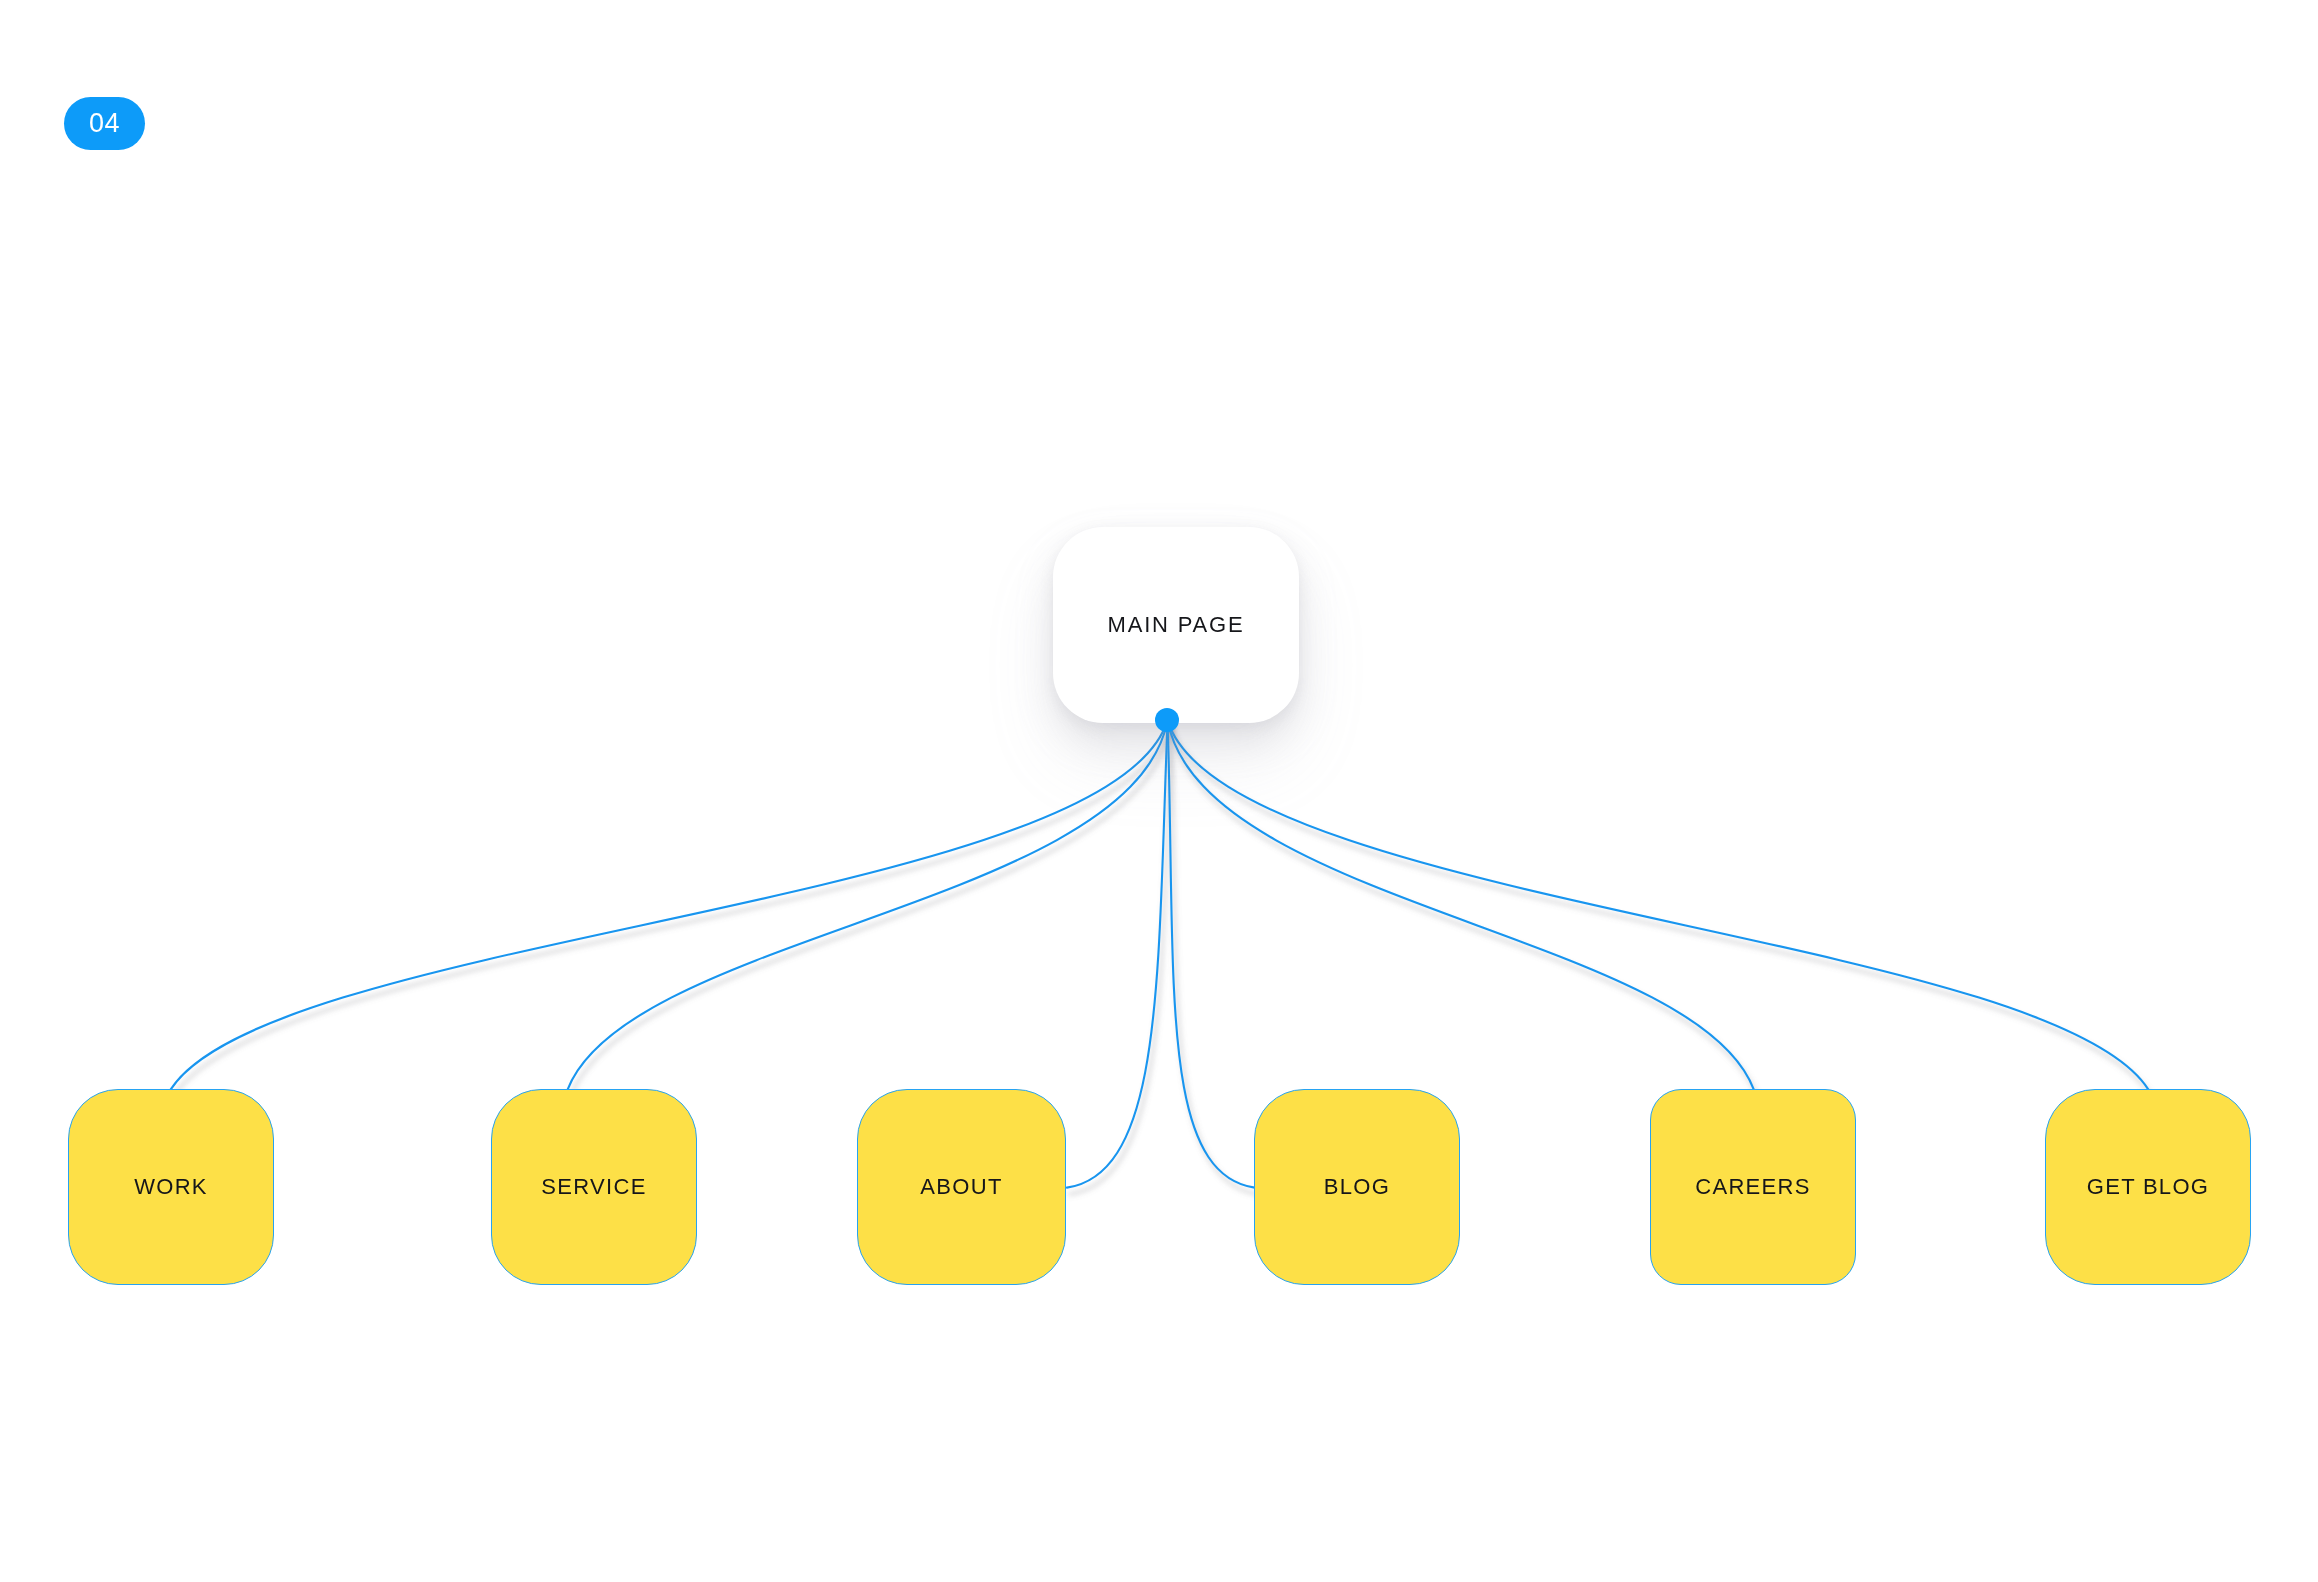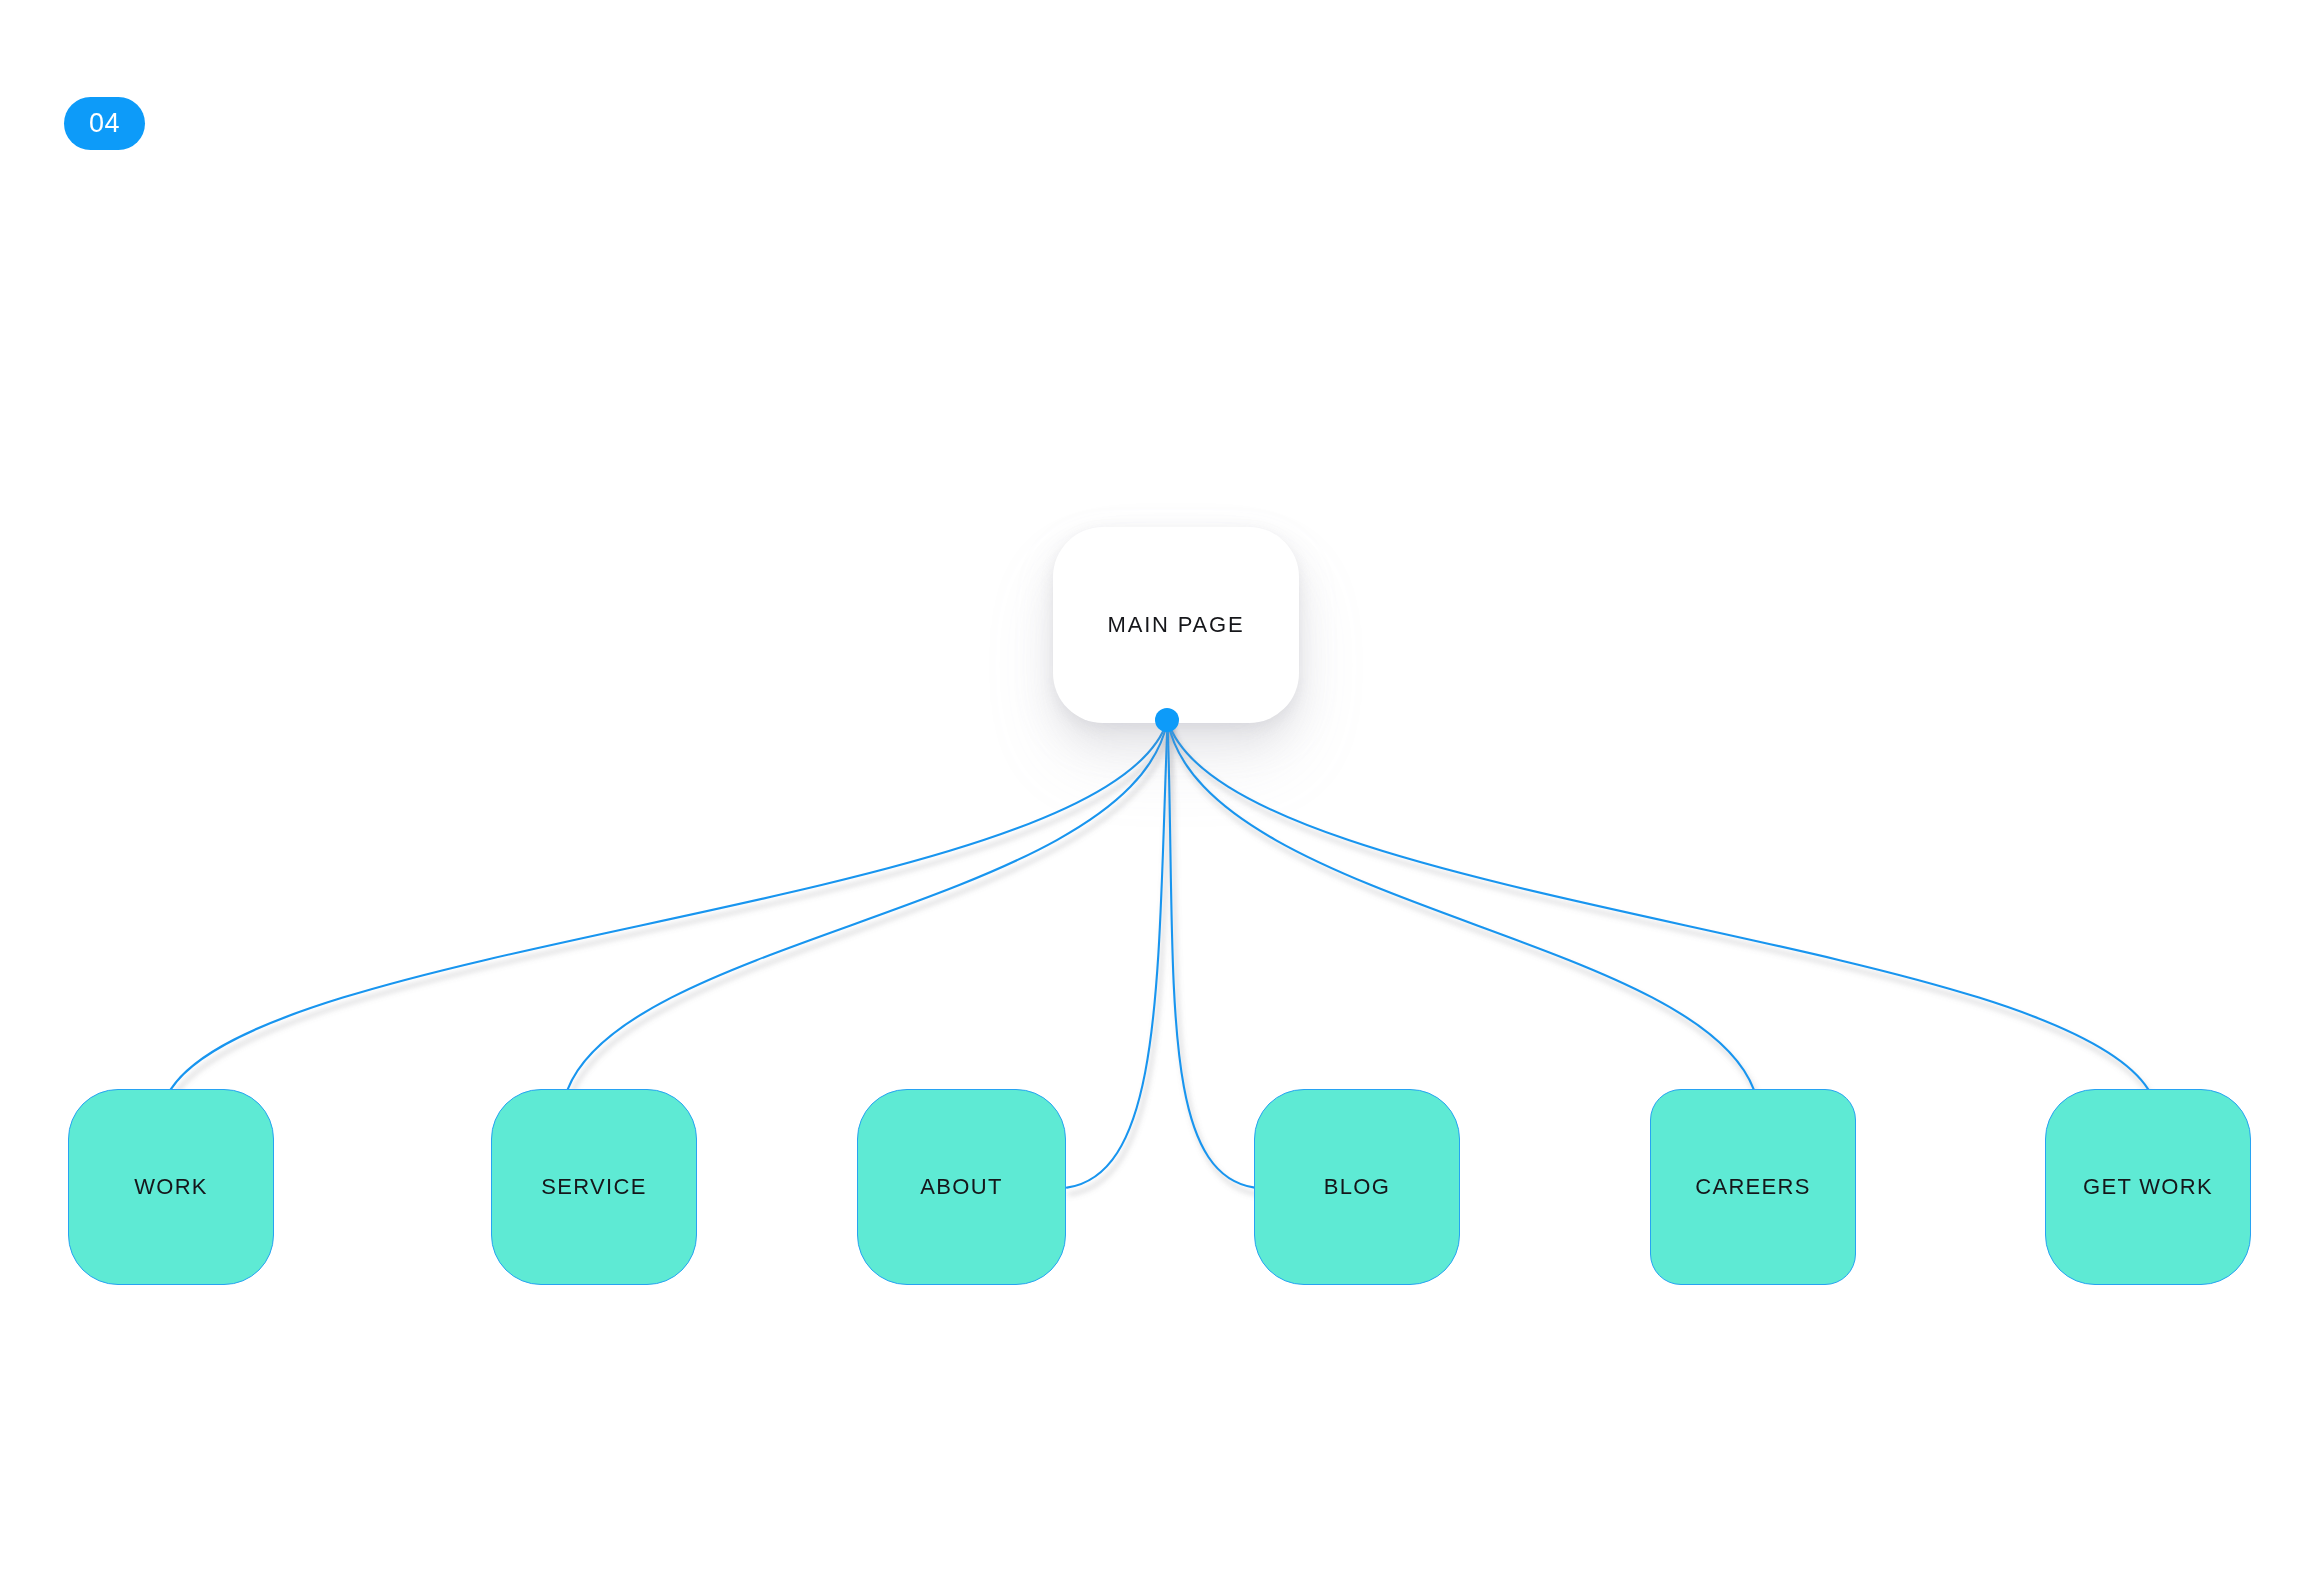--- a/index.html
+++ b/index.html
@@ -120,21 +120,21 @@
     box-shadow:
       0 4.8px 13px rgba(150,150,160,0.14),
       0 17.7px 39px rgba(150,152,162,0.20),
       0 40px 72px rgba(160,160,172,0.12);
   }
   .node.root .node-label {
     letter-spacing: 1.8px;
   }
 
   .node.child {
-    background: #5eead4;
+    background: #fde047;
     border-radius: 50px;
     border: 1.6px solid #27A3F2;
   }
 
   .hub-dot {
     position: absolute;
     width: 24px;
     height: 24px;
     border-radius: 50%;
     z-index: 30;
@@ -188,20 +188,20 @@
       <div class="node child" style="left: 857px; top: 1089px; width: 209px; height: 196px; border-color: rgb(39, 163, 242);">
         <span class="node-label">ABOUT</span>
       </div>
       <div class="node child" style="left: 1254px; top: 1089px; width: 206px; height: 196px; border-color: rgb(39, 163, 242);">
         <span class="node-label">BLOG</span>
       </div>
       <div class="node child" style="left: 1650px; top: 1089px; width: 206px; height: 196px; border-color: rgb(39, 163, 242); border-radius: 31px;">
         <span class="node-label">CAREERS</span>
       </div>
       <div class="node child" style="left: 2045px; top: 1089px; width: 206px; height: 196px; border-color: rgb(39, 163, 242);">
-        <span class="node-label">GET WORK</span>
+        <span class="node-label">GET BLOG</span>
       </div>
     </div>
 
   <div class="hub-dot" id="hub-dot" style="background: rgb(13, 155, 249); width: 24px; height: 24px; left: 1155px; top: 708px;"></div>
 
 </div>
 
 
 </body></html>

